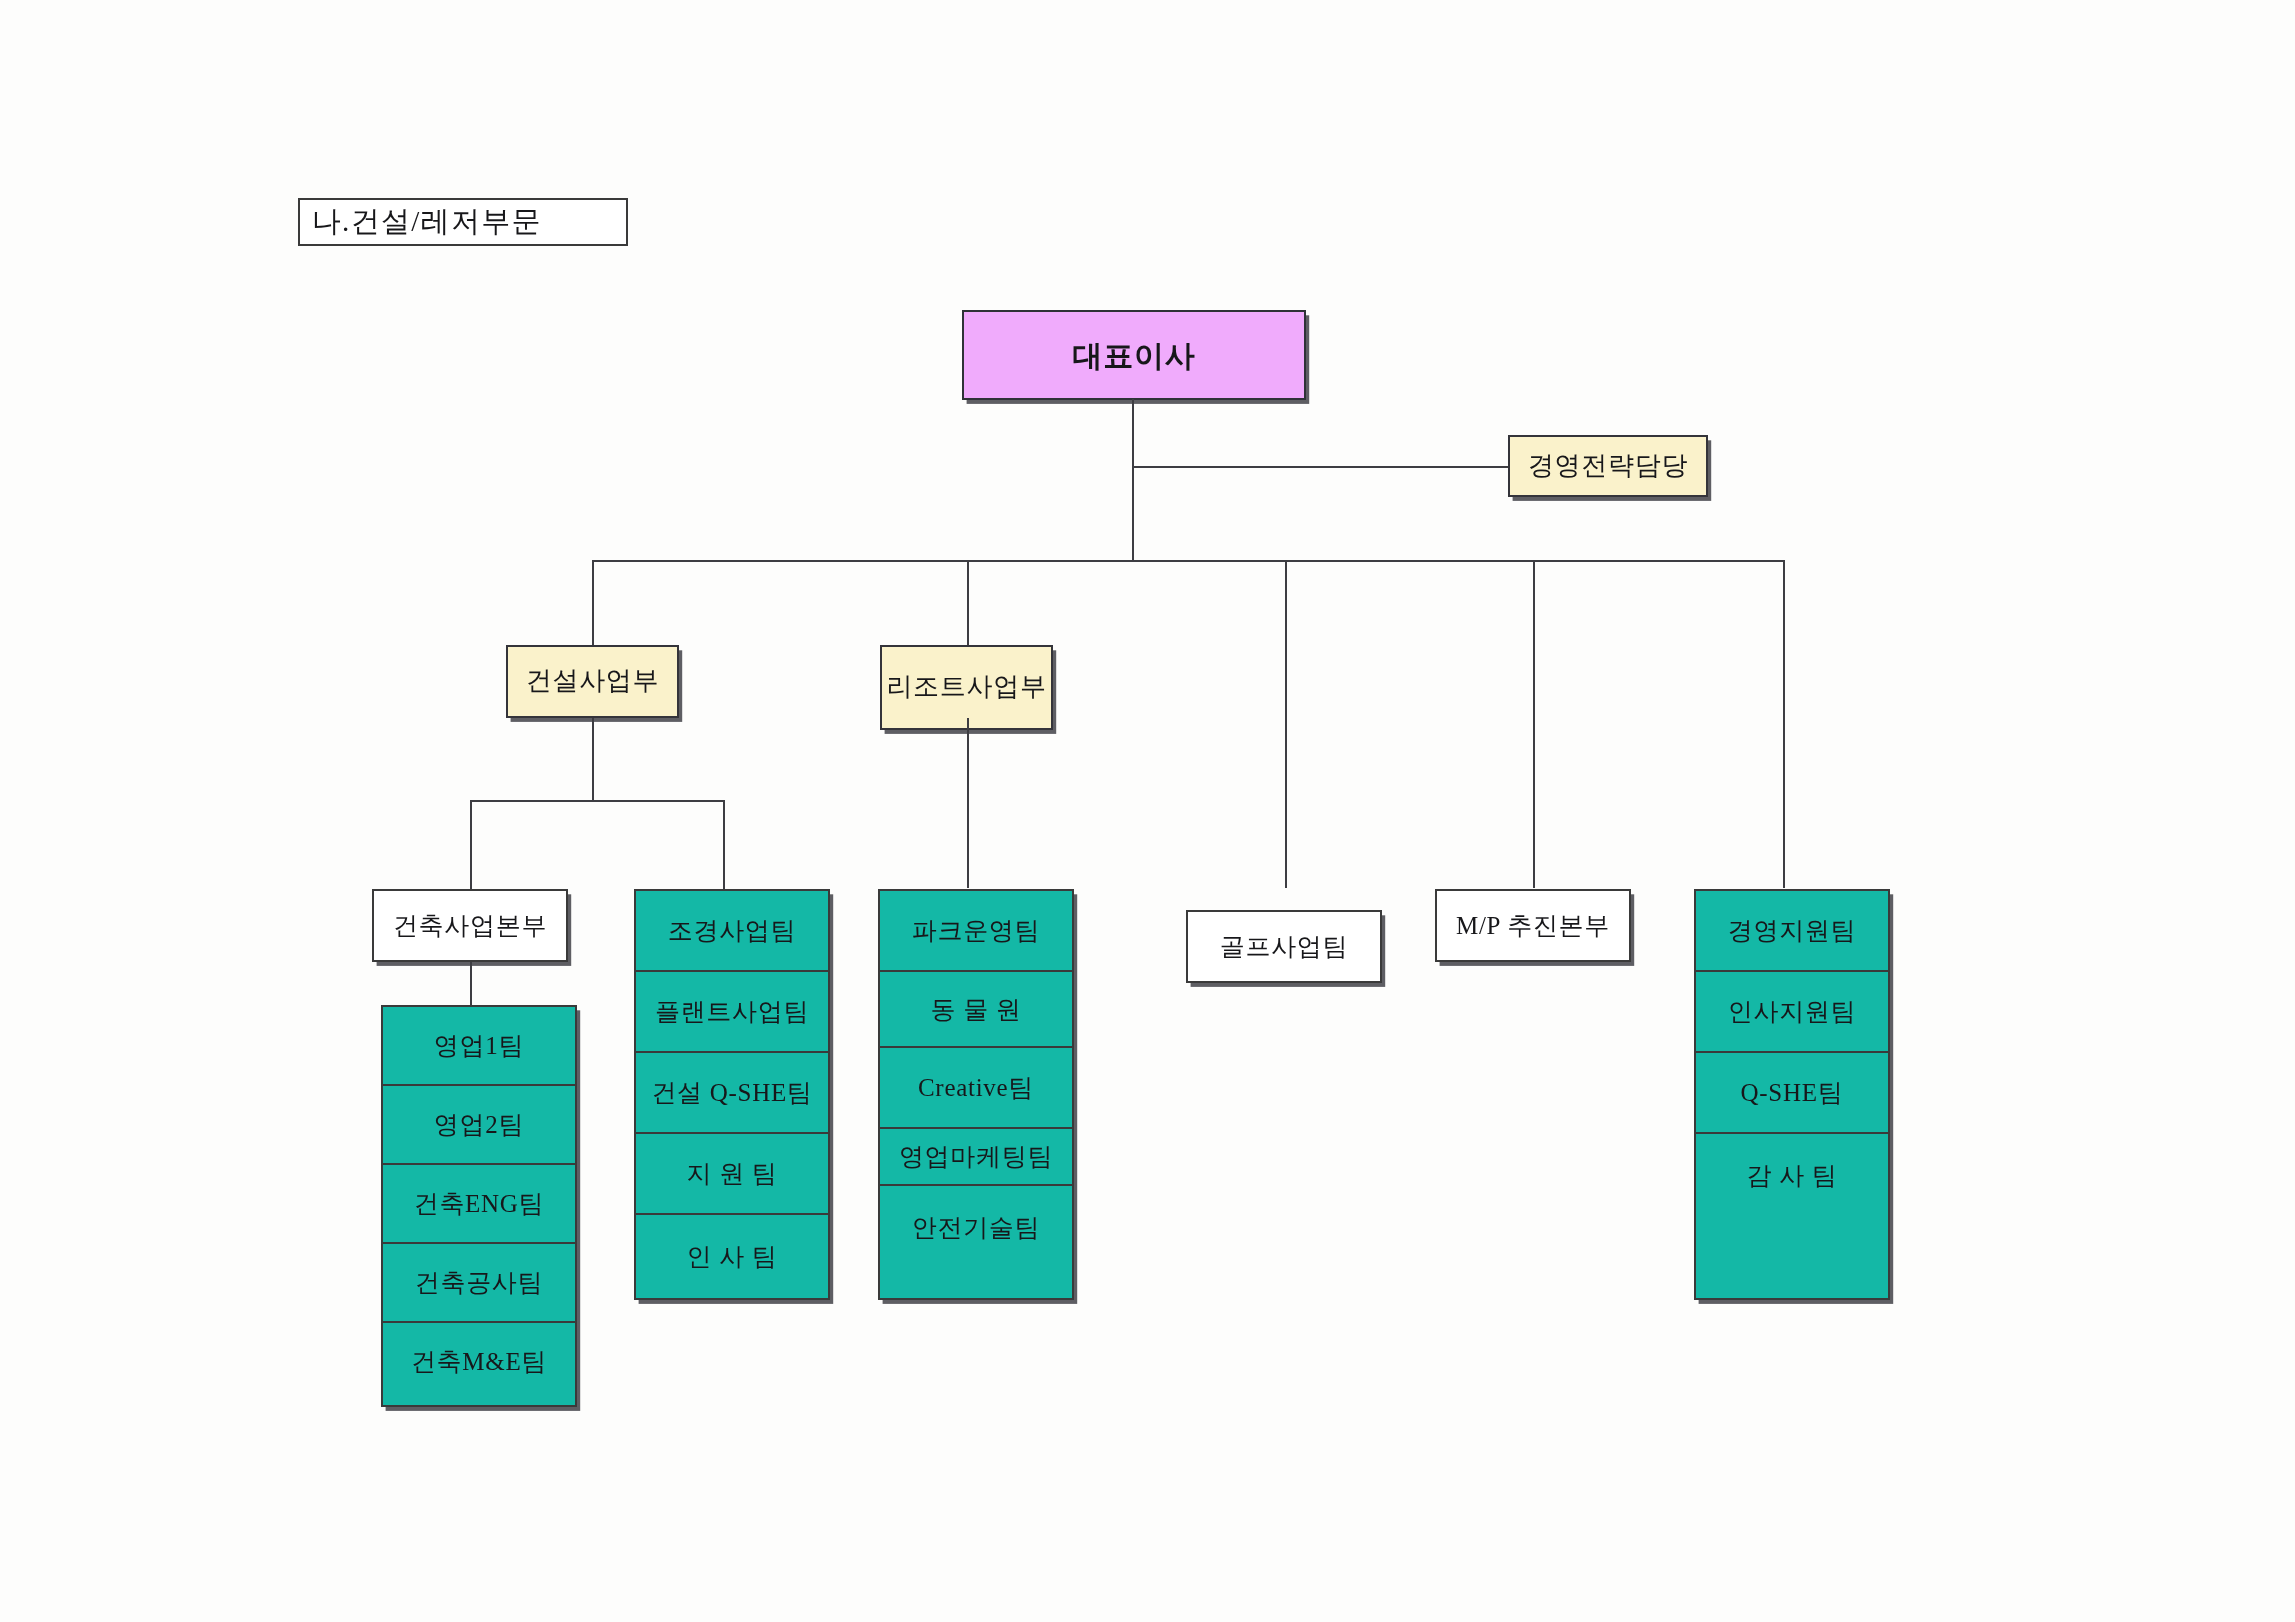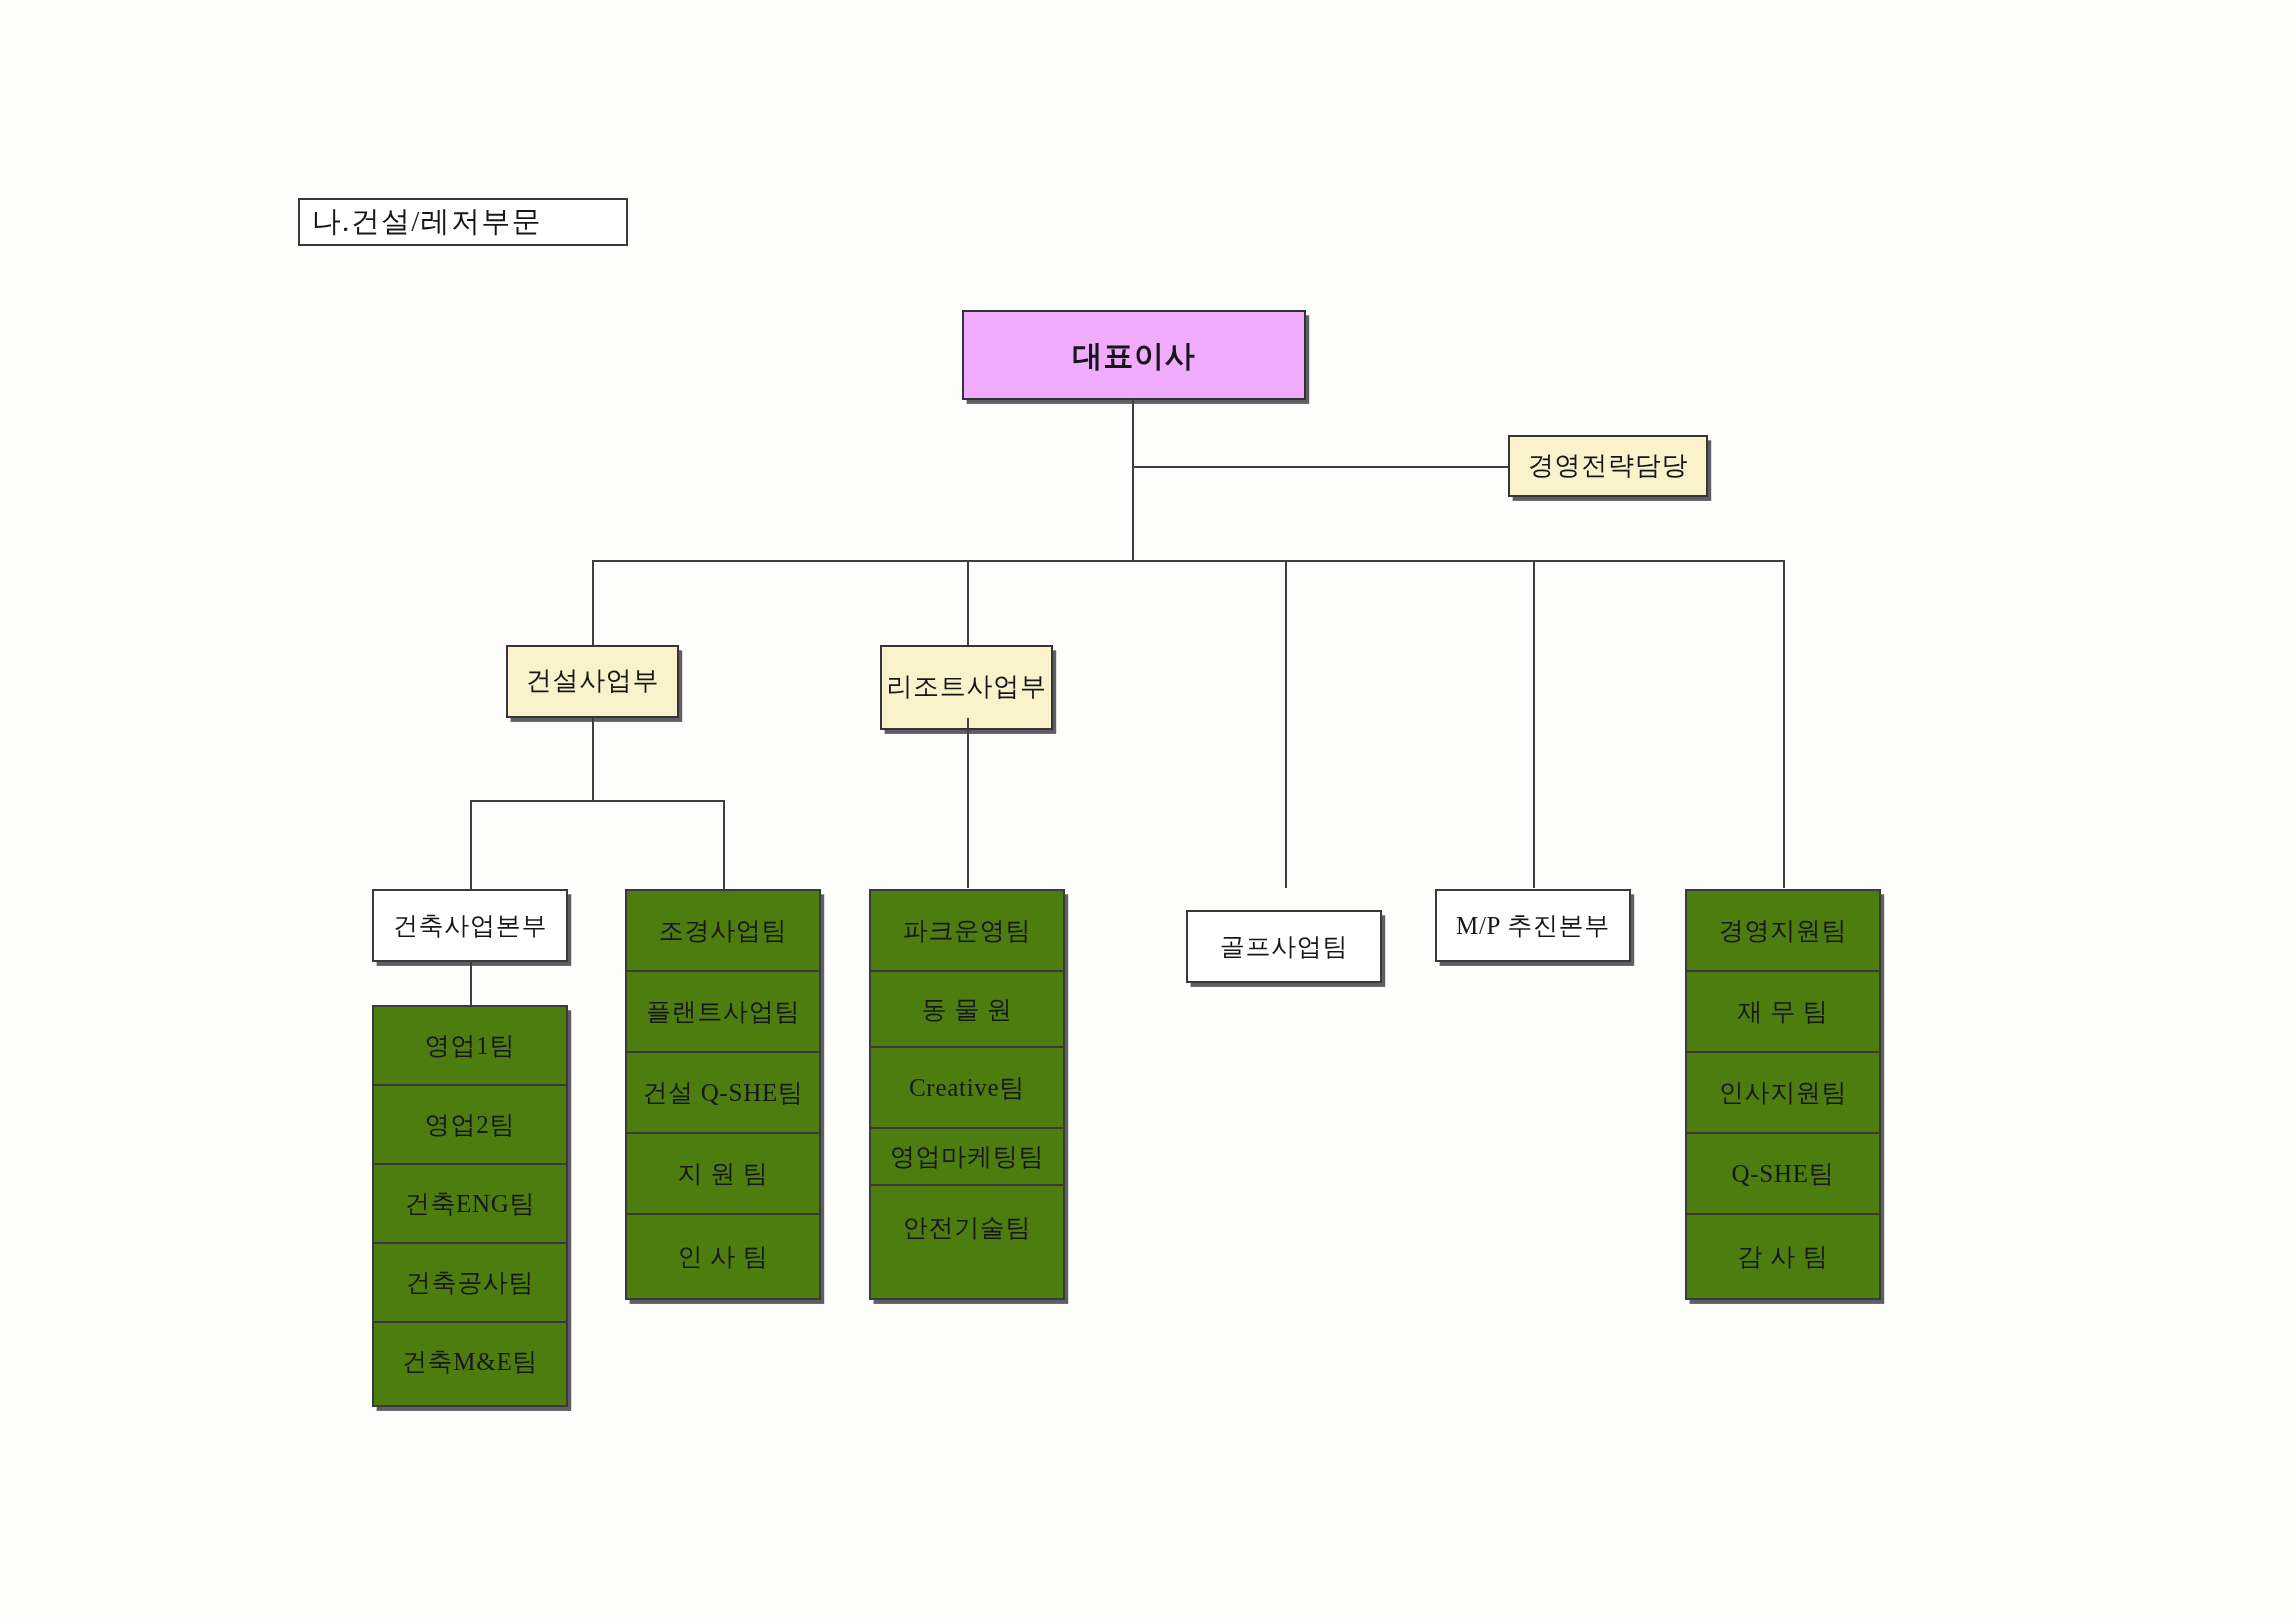--- a/index.html
+++ b/index.html
@@ -28,21 +28,21 @@
   .titlebox{
     position:absolute;box-sizing:border-box;
     border:2px solid #3a3a3a;background:#ffffff;
     display:flex;align-items:center;justify-content:flex-start;
     padding-left:11.8px;color:#17171a;letter-spacing:1.3px;
   }
 
   
   .stack{
     position:absolute;box-sizing:border-box;
-    border:2px solid #3a3a3a;background:#4d7c0f;
+    border:2px solid #3a3a3a;background:#14b8a6;margin-left:9px;
   }
   .stack .cell{
     box-sizing:border-box;
     display:flex;align-items:center;justify-content:center;
     text-align:center;color:#17171a;letter-spacing:0.7px;
     border-bottom:2px solid #3a3a3a;
   }
   .stack .cell:last-child{border-bottom:none;}
 
   
@@ -157,23 +157,20 @@
     <div class="cell" style="height:82px;font-size:25px;">
       <span>안전기술팀</span>
     </div>
   </div>
 
   <div class="stack shadowed" style="left:1685px;top:889px;width:196px;height:411px;">
     <div class="cell" style="height:81px;font-size:25px;">
       <span>경영지원팀</span>
     </div>
     <div class="cell" style="height:81px;font-size:25px;">
-      <span>재 무 팀</span>
-    </div>
-    <div class="cell" style="height:81px;font-size:25px;">
       <span>인사지원팀</span>
     </div>
     <div class="cell" style="height:81px;font-size:25px;">
       <span>Q-SHE팀</span>
     </div>
     <div class="cell" style="height:82px;font-size:25px;">
       <span>감 사 팀</span>
     </div>
   </div>
 

